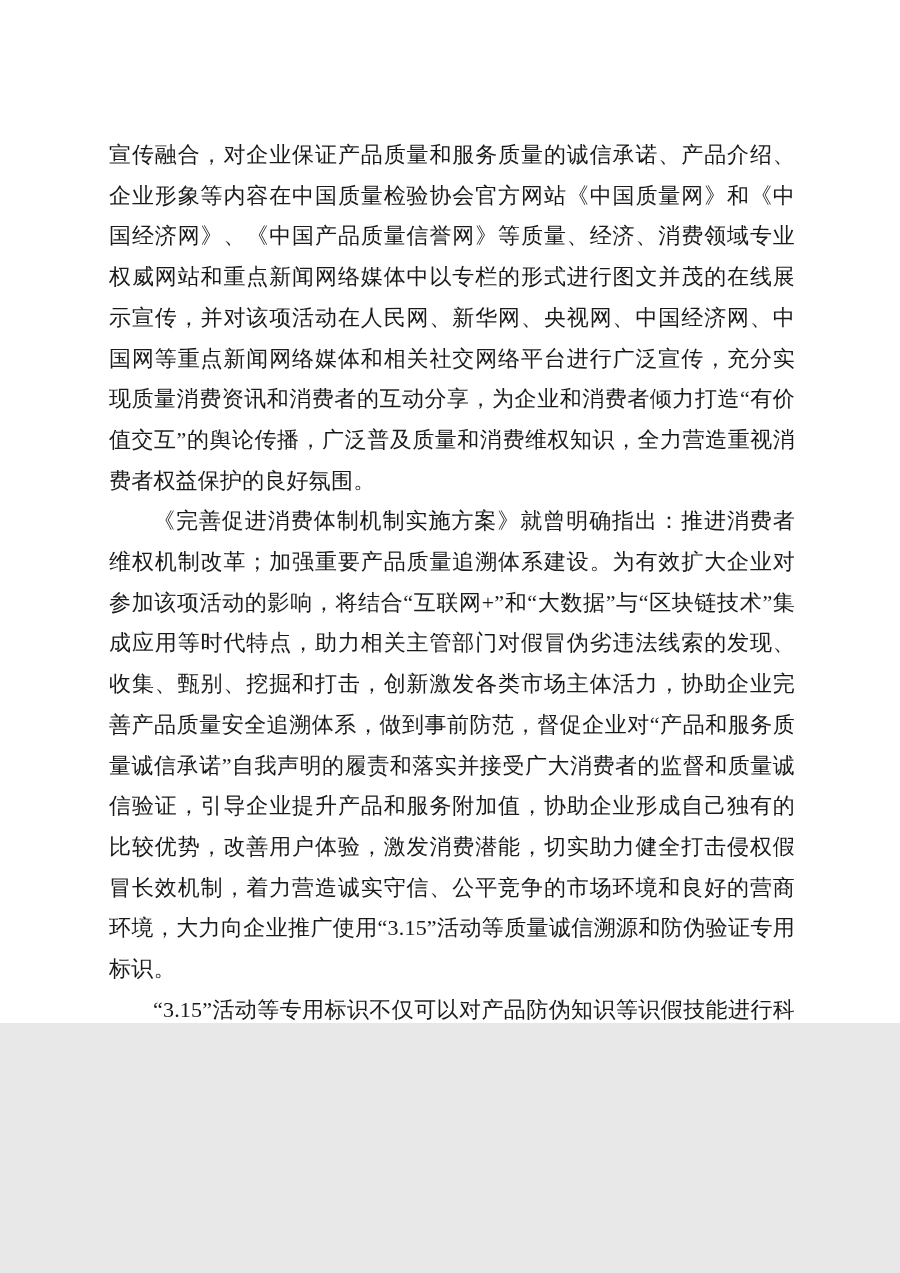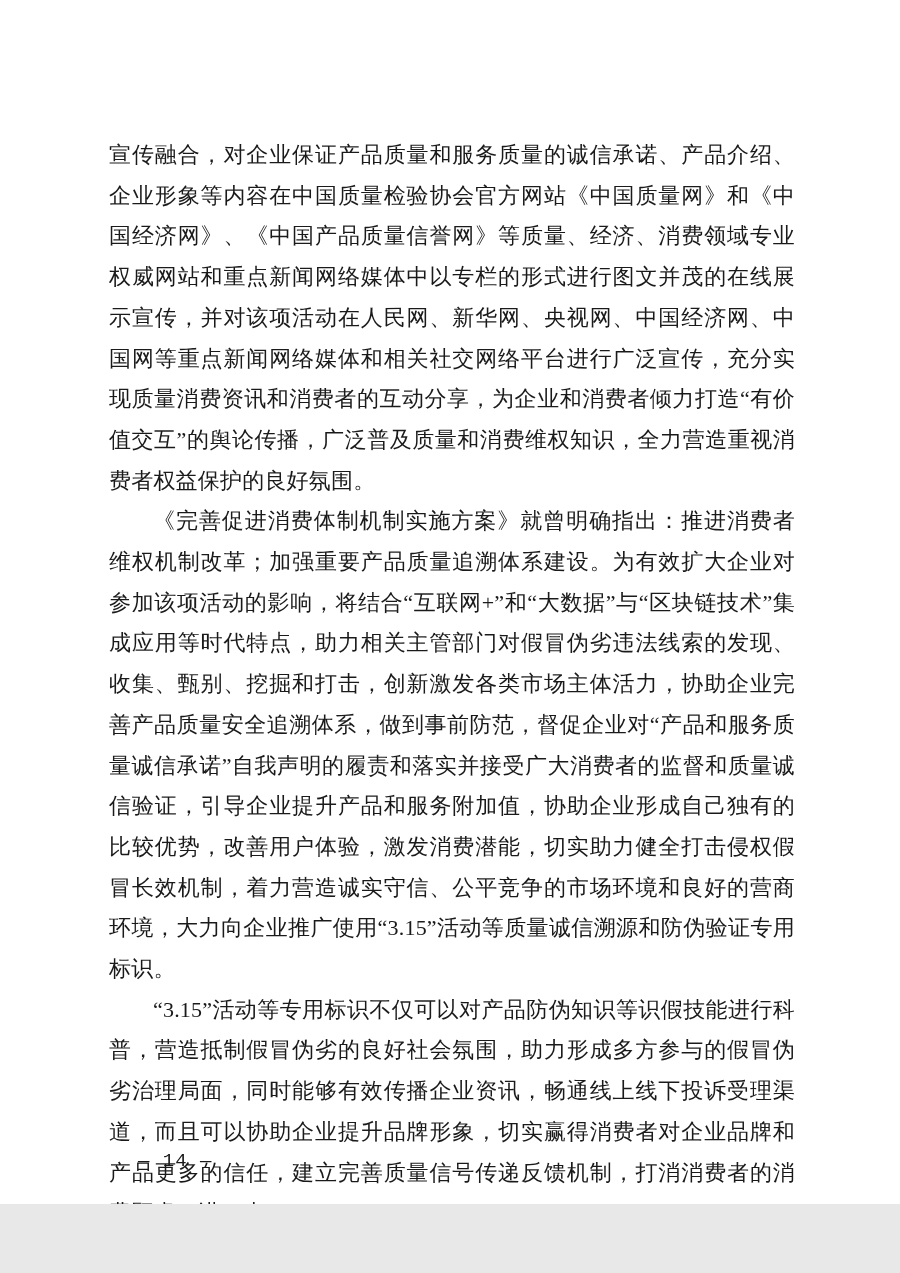--- a/index.html
+++ b/index.html
@@ -3,21 +3,21 @@
 <meta charset="utf-8">
 <style>
   html, body {
     margin: 0;
     padding: 0;
     background: #e8e8e8;
   }
   .page {
     position: relative;
     width: 900px;
-    height: 1204px;
+    height: 1023px;
     margin: 0 auto;
     background: #ffffff;
     overflow: hidden;
     font-family: "Liberation Serif", "DejaVu Serif", serif;
     color: #1a1a1a;
   }
   .body-text {
     position: absolute;
     left: 109px;
     top: 135px;

